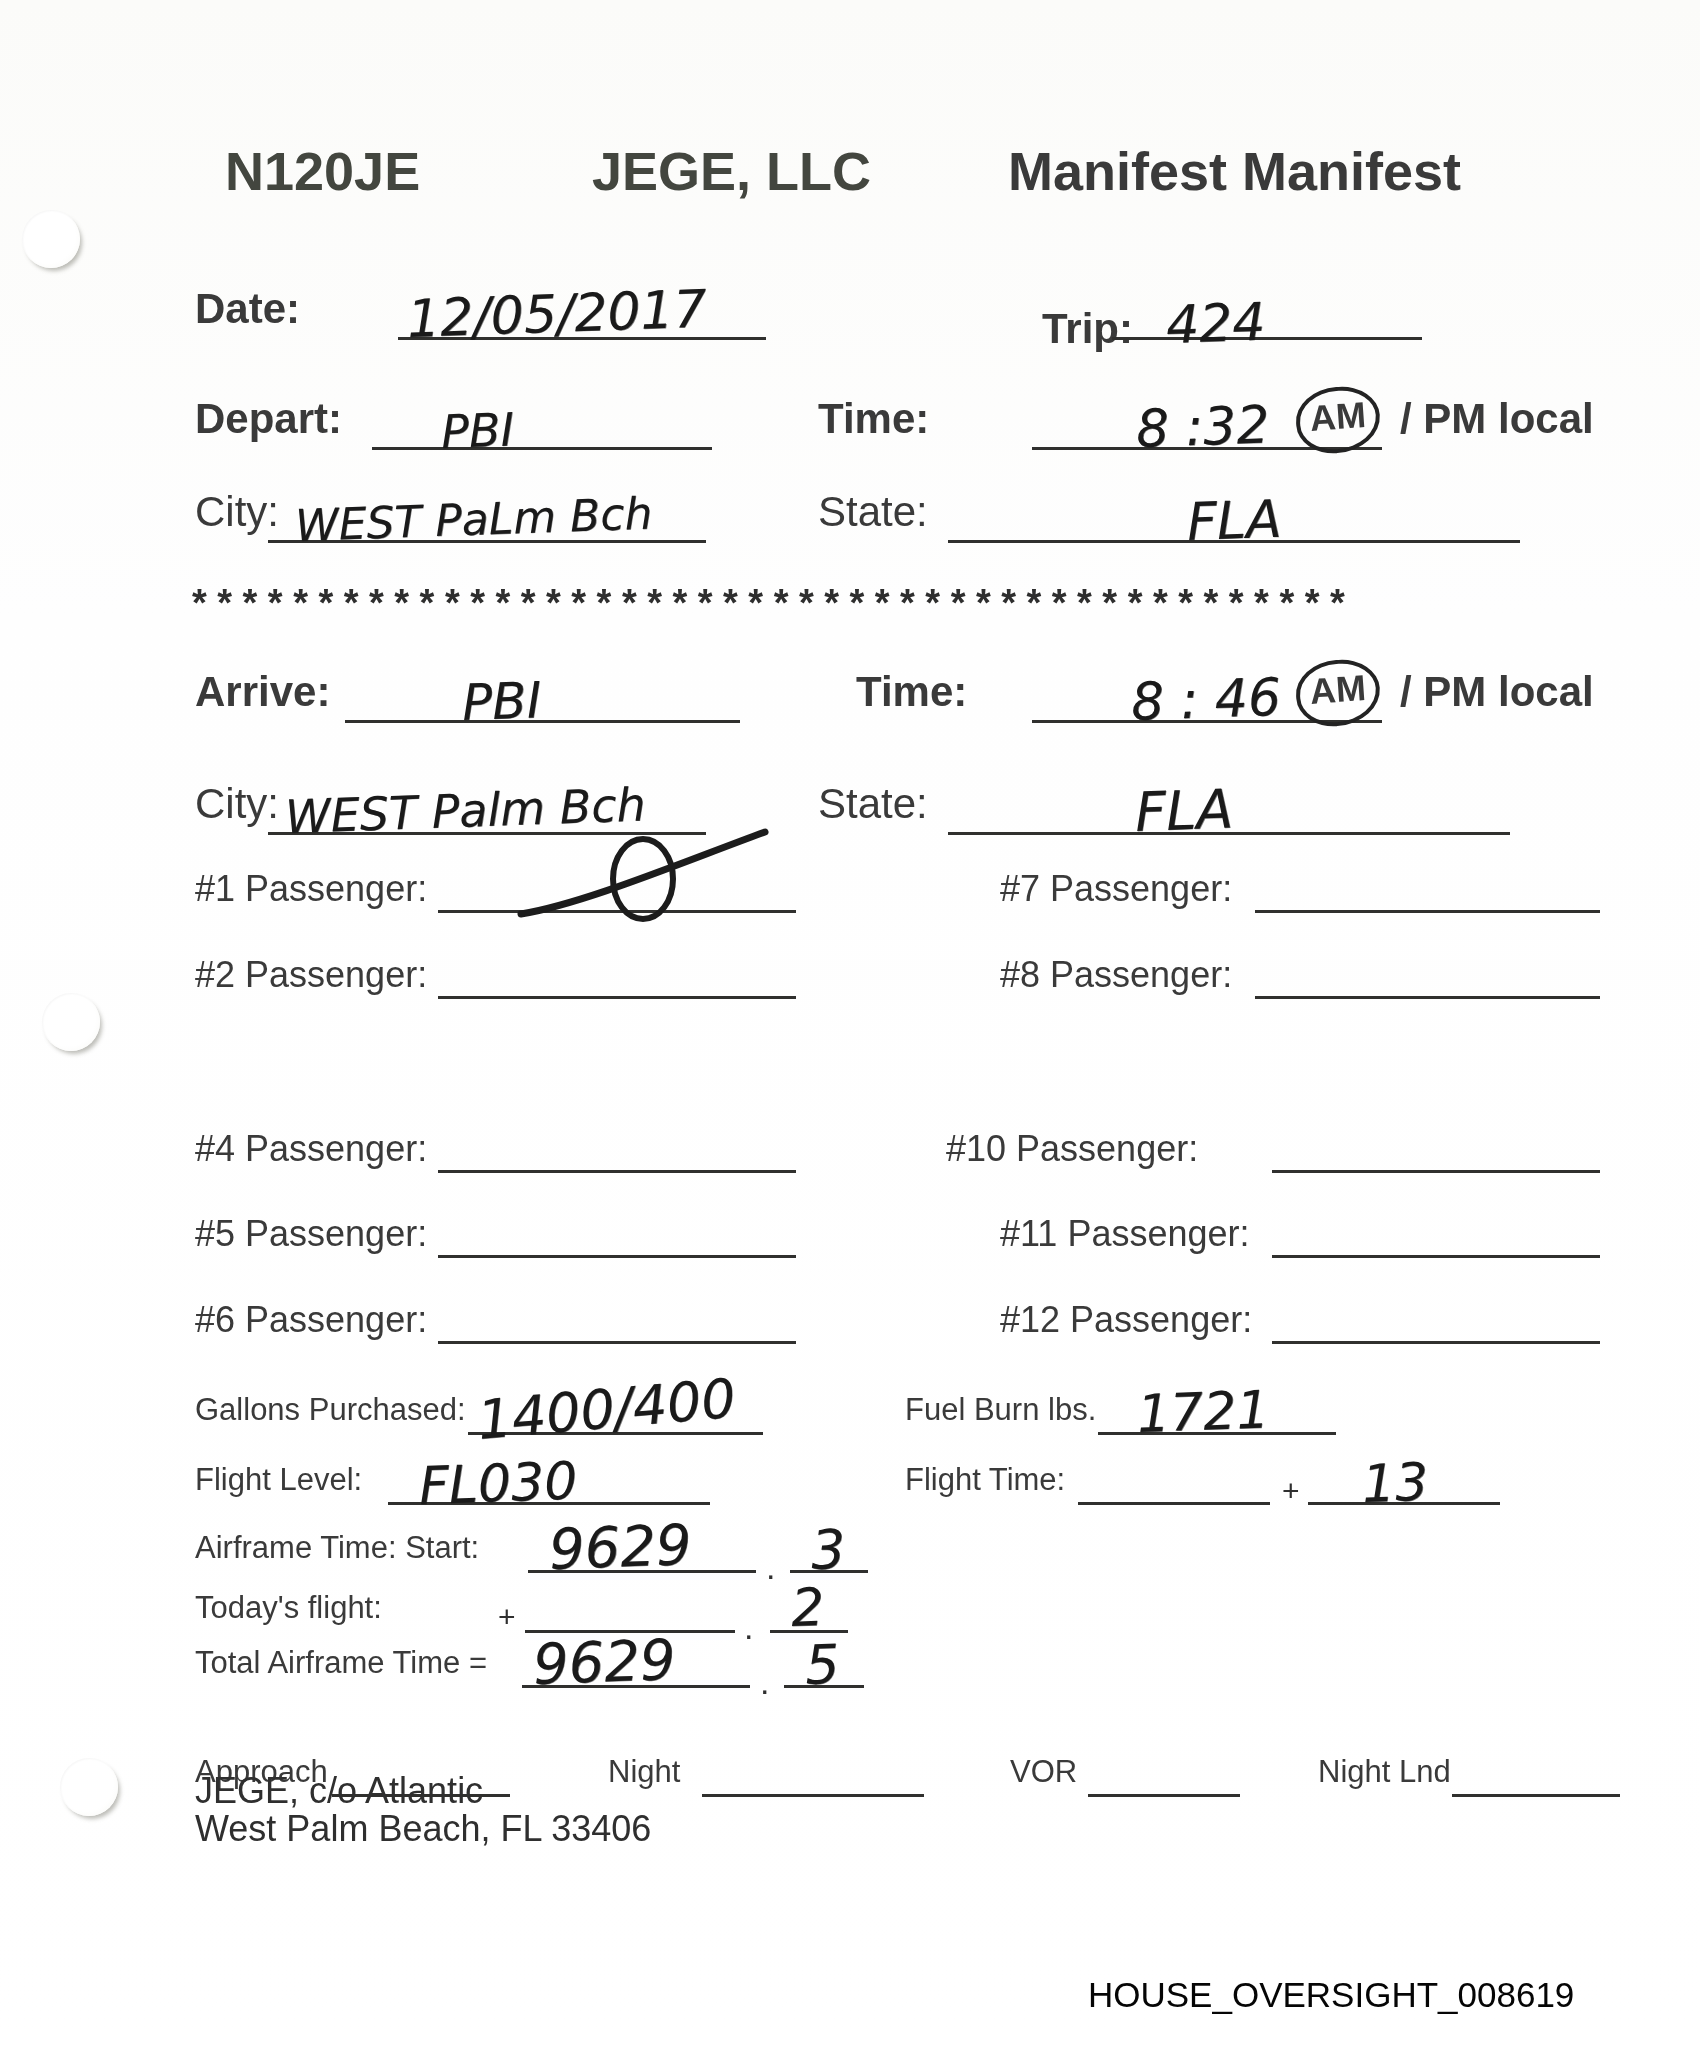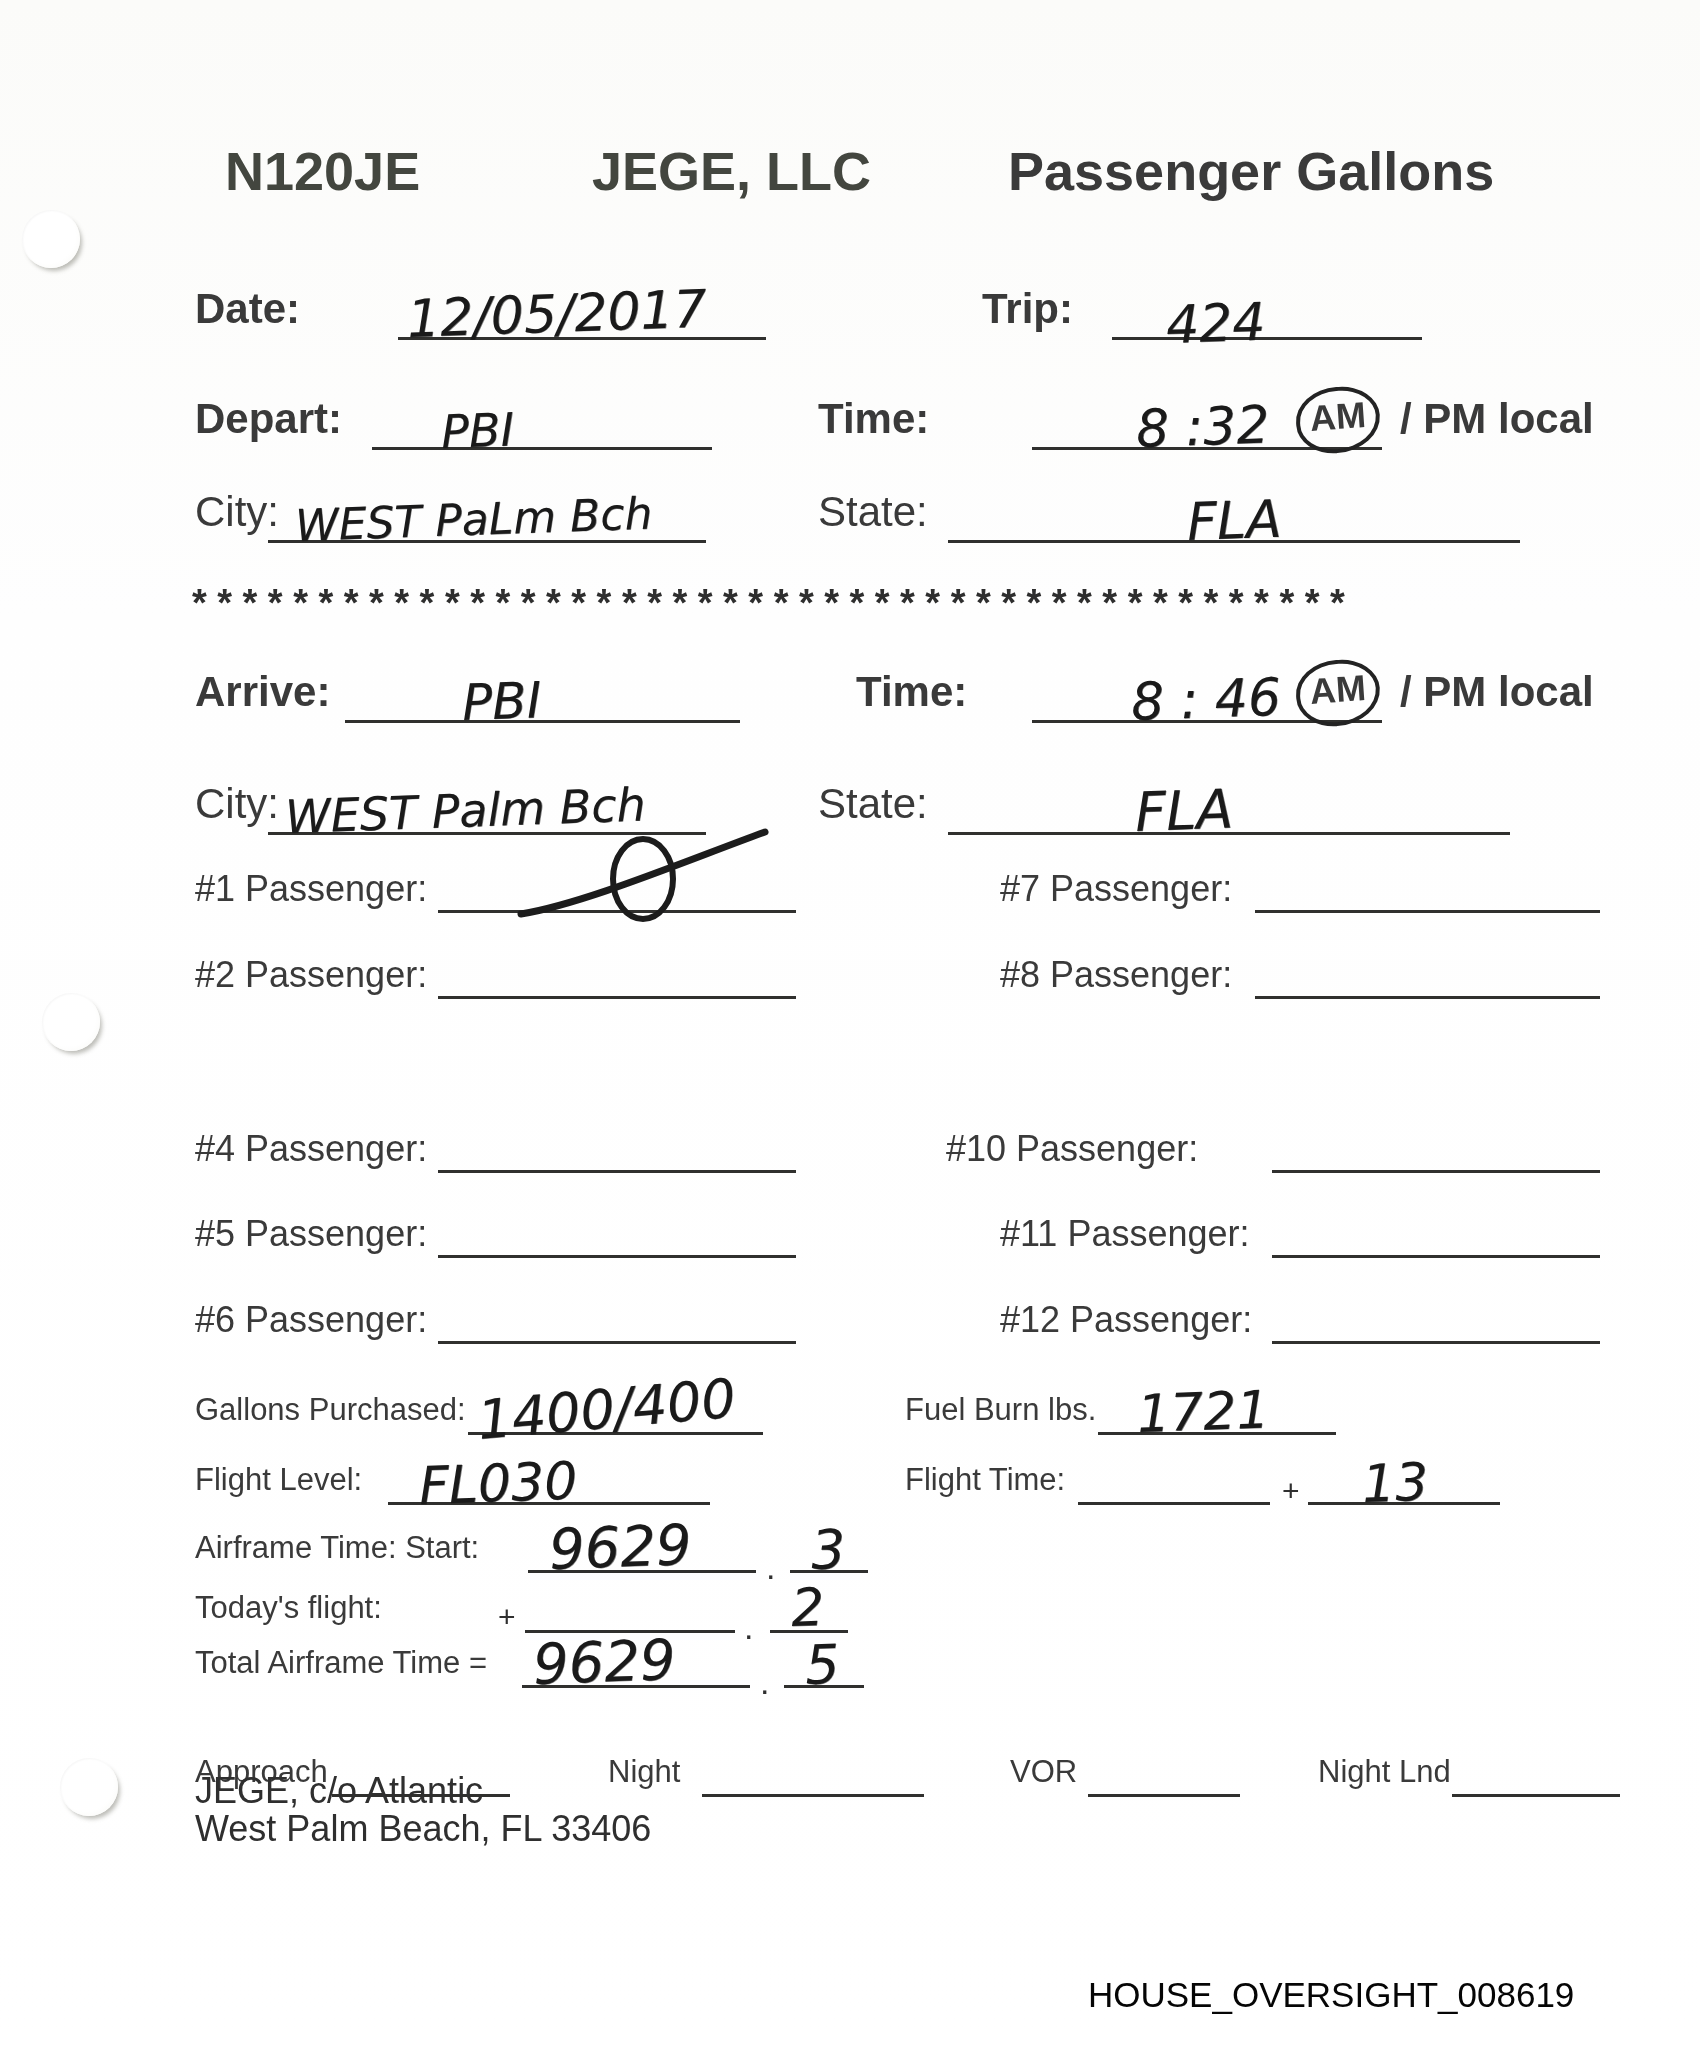--- a/index.html
+++ b/index.html
@@ -60,29 +60,29 @@
 
 <div class="page">
 
   <div class="hole" style="left:22px; top:210px;"></div>
   <div class="hole" style="left:42px; top:993px;"></div>
   <div class="hole" style="left:60px; top:1758px;"></div>
 
   <div class="row" style="top:140px;">
     <span class="title-txt" style="left:225px;">N120JE</span>
     <span class="title-txt" style="left:592px;">JEGE, LLC</span>
-    <span class="title-txt" style="left:1008px; color:#3a3a3a;">Passenger Gallons</span>
+    <span class="title-txt" style="left:1008px; color:#3a3a3a;">Manifest Manifest</span>
   </div>
 
   <div class="row" style="top:285px;">
     <span class="lbl lbl-lg b" style="left:195px;">Date:</span>
     <span class="fline top52" style="left:398px; width:368px;">
       <span class="hw" style="left:10px; font-size:52px;">12/05/2017</span>
     </span>
-    <span class="lbl lbl-lg b" style="left:982px;">Trip:</span>
+    <span class="lbl lbl-lg b" style="left:1042px;margin-top:20px;">Trip:</span>
     <span class="fline top52" style="left:1112px; width:310px;">
       <span class="hw" style="left:55px; font-size:52px; bottom:-14px;">424</span>
     </span>
   </div>
 
   <div class="row" style="top:395px;">
     <span class="lbl lbl-lg b" style="left:195px;">Depart:</span>
     <span class="fline top52" style="left:372px; width:340px;">
       <span class="hw" style="left:70px; font-size:46px;">PBI</span>
     </span>

